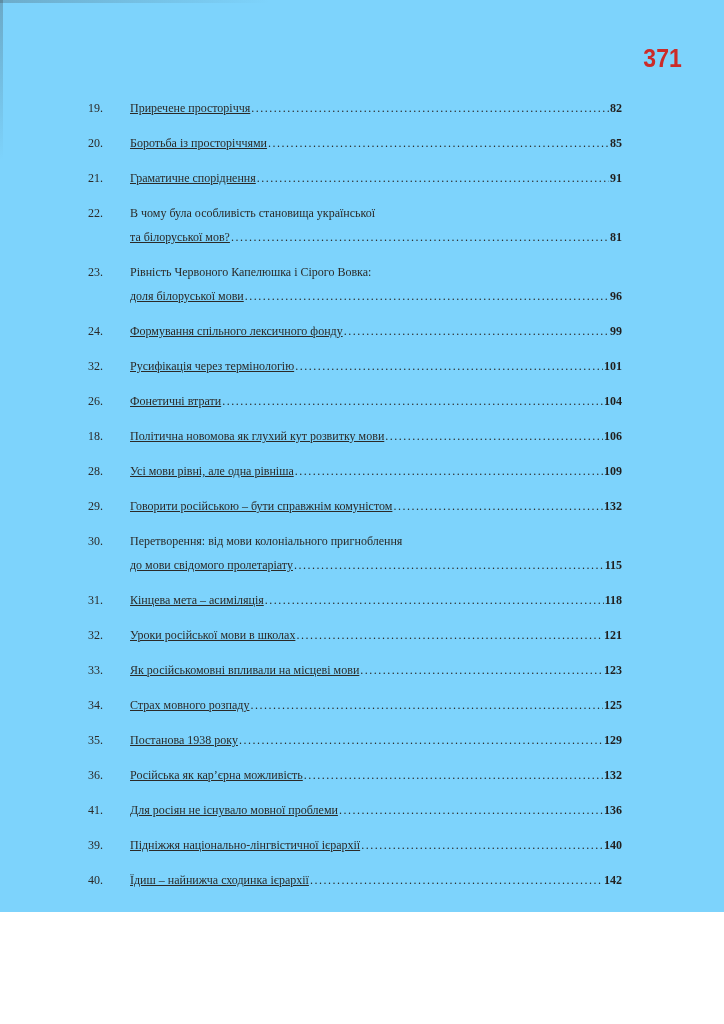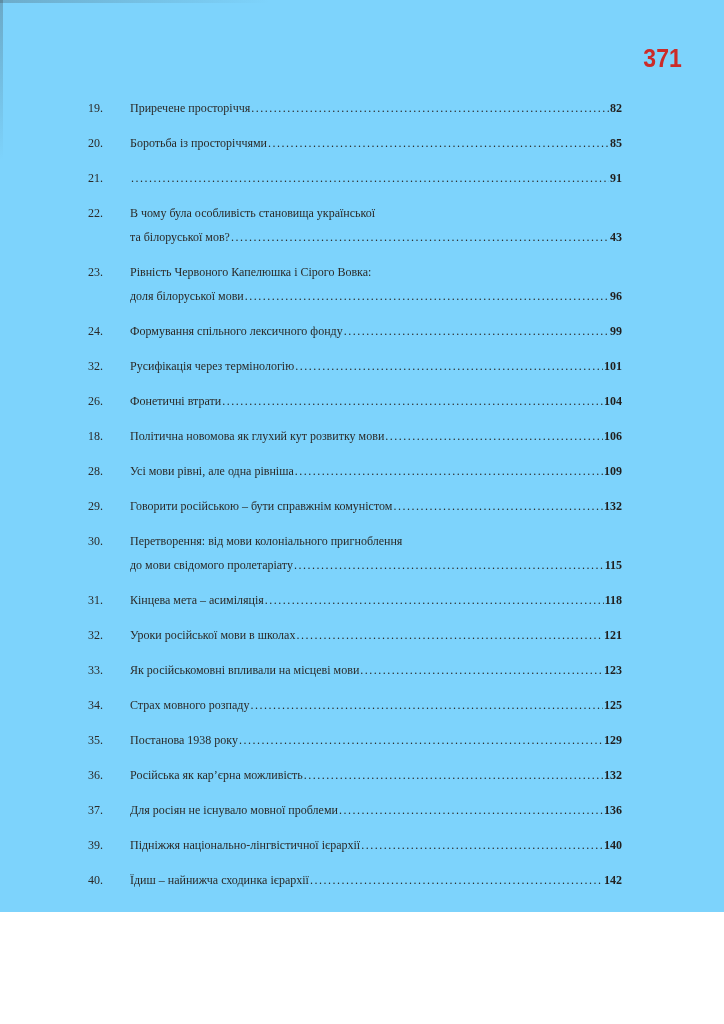--- a/index.html
+++ b/index.html
@@ -62,20 +62,21 @@
     flex: 1;
     min-width: 0;
   }
   .last-line {
     display: flex;
     align-items: baseline;
   }
   .title {
     white-space: nowrap;
     flex-shrink: 0;
+    text-decoration: underline;
   }
   .dots {
     flex: 1;
     min-width: 10px;
     overflow: hidden;
     white-space: nowrap;
     letter-spacing: 1.5px;
     margin: 0 1px;
   }
   .dots::after {
@@ -117,34 +118,35 @@
         <span class="pg">85</span>
       </div>
     </div>
   </div>
 
   <div class="entry">
     <div class="num">21.</div>
     <div class="body">
 
       <div class="last-line">
+        <span class="title">Граматичне споріднення</span>
         <span class="dots"></span>
         <span class="pg">91</span>
       </div>
     </div>
   </div>
 
   <div class="entry">
     <div class="num">22.</div>
     <div class="body">
       <div class="wrap-line">В чому була особливість становища української</div>
       <div class="last-line">
         <span class="title">та білоруської мов?</span>
         <span class="dots"></span>
-        <span class="pg">43</span>
+        <span class="pg">81</span>
       </div>
     </div>
   </div>
 
   <div class="entry">
     <div class="num">23.</div>
     <div class="body">
       <div class="wrap-line">Рівність Червоного Капелюшка і Сірого Вовка:</div>
       <div class="last-line">
         <span class="title">доля білоруської мови</span>
@@ -304,21 +306,21 @@
 
       <div class="last-line">
         <span class="title">Російська як кар’єрна можливість</span>
         <span class="dots"></span>
         <span class="pg">132</span>
       </div>
     </div>
   </div>
 
   <div class="entry">
-    <div class="num">37.</div>
+    <div class="num">41.</div>
     <div class="body">
 
       <div class="last-line">
         <span class="title">Для росіян не існувало мовної проблеми</span>
         <span class="dots"></span>
         <span class="pg">136</span>
       </div>
     </div>
   </div>
 

